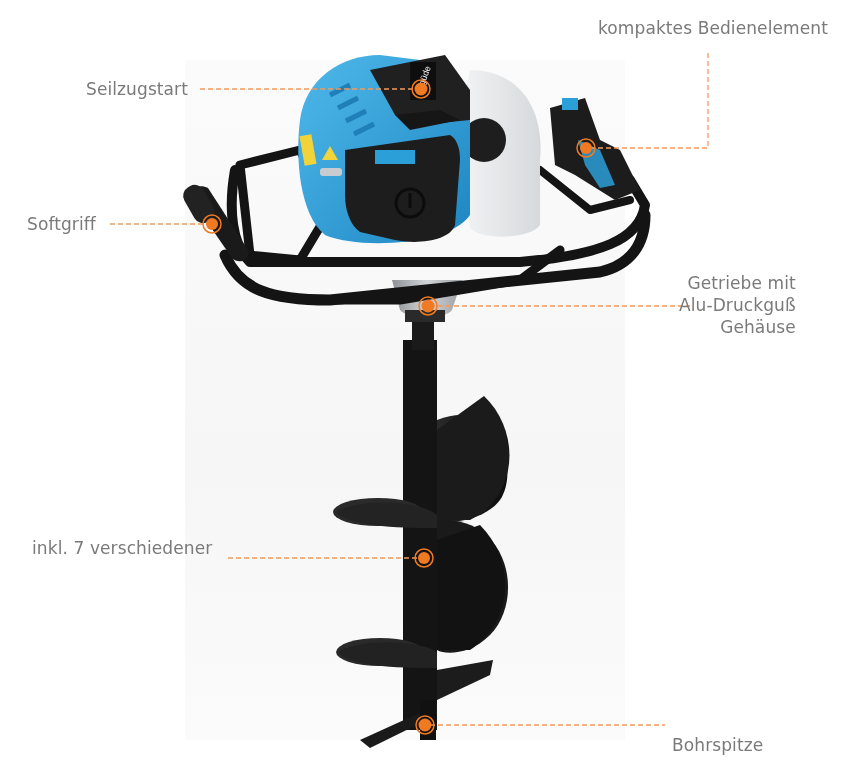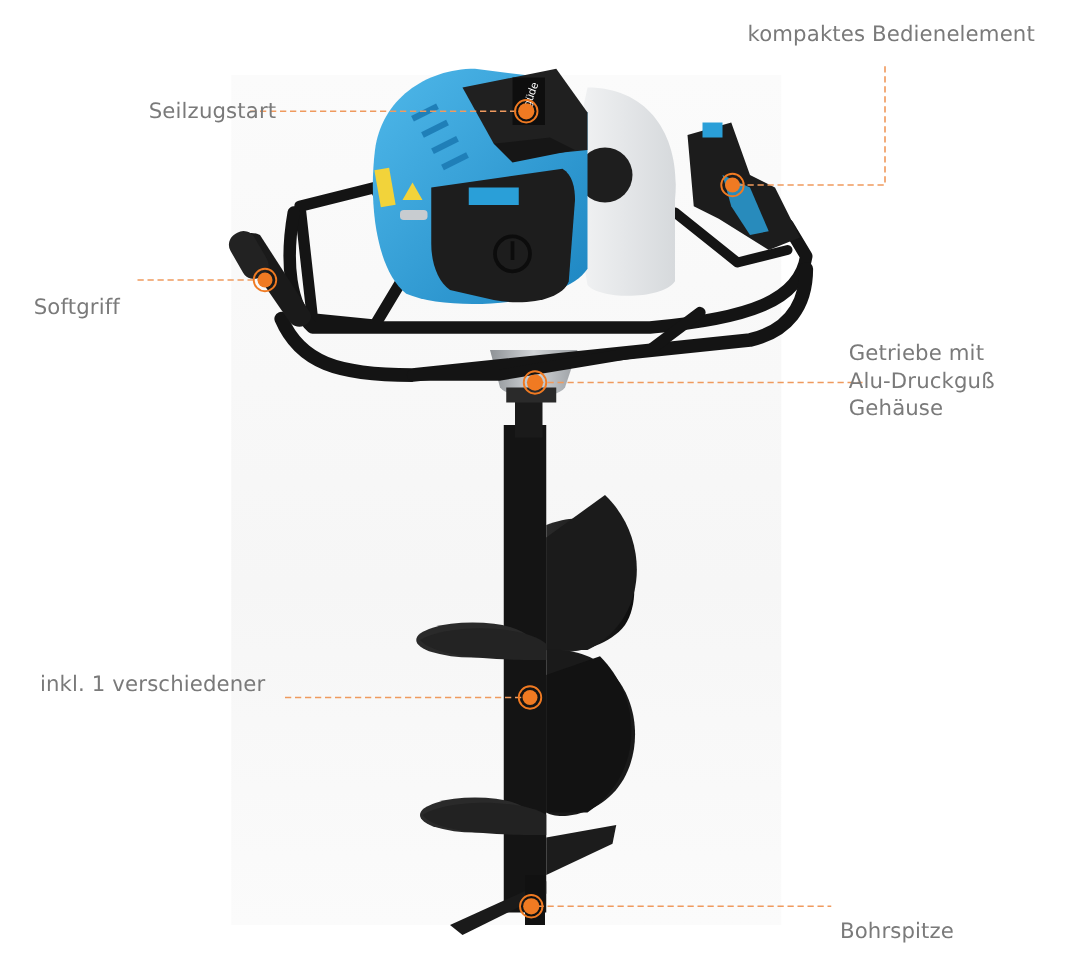--- a/index.html
+++ b/index.html
@@ -1,21 +1,21 @@
 <!DOCTYPE html>
 <html><head>
 <meta charset="utf-8">
 <style>
   html, body { margin:0; padding:0; background:#ffffff; }
   body { width:861px; height:768px; position:relative; overflow:hidden;
          font-family:"DejaVu Sans","Liberation Sans",sans-serif; }
   .stage { position:absolute; left:0; top:0; width:861px; height:768px; }
   .bgpanel { position:absolute; left:185px; top:60px; width:440px; height:680px;
              background:linear-gradient(180deg,#fbfbfb 0%,#f6f6f6 60%,#fbfbfb 100%); }
-  .label { position:absolute; color:#7a7a7a; font-size:17px; line-height:22px; white-space:nowrap; letter-spacing:0.1px; }
+  .label { position:absolute; color:#7a7a7a; font-size:17px; line-height:22px; white-space:nowrap; letter-spacing:0.1px;text-align:right; }
   .label div { display:block; }
   svg.product { position:absolute; left:0; top:0; }
 </style>
 </head>
 <body>
 
 <div class="stage">
   <div class="bgpanel"></div>
 
   <svg class="product" width="861" height="768" viewBox="0 0 861 768">
@@ -143,30 +143,30 @@
       <g>
           <circle cx="425" cy="725" r="9" fill="none" stroke="#f07a22" stroke-width="1.5"></circle>
           <circle cx="425" cy="725" r="6.5" fill="#f07a22"></circle>
         </g>
     </g>
   </svg>
 
   <div class="label" style="left:598px; top:17px;">
     <div>kompaktes Bedienelement</div>
   </div>
-  <div class="label" style="left:86px; top:78px;margin-left:33px;">
+  <div class="label" style="left:86px; top:78px;">
     <div>Seilzugstart</div>
   </div>
-  <div class="label" style="left:27px; top:213px;margin-top:22px;">
+  <div class="label" style="left:27px; top:213px;">
     <div>Softgriff</div>
   </div>
   <div class="label" style="left:679px; top:272px;">
     <div>Getriebe mit</div>
     <div>Alu-Druckguß</div>
     <div>Gehäuse</div>
   </div>
   <div class="label" style="left:32px; top:537px;">
-    <div>inkl. 1 verschiedener</div>
+    <div>inkl. 7 verschiedener</div>
   </div>
   <div class="label" style="left:672px; top:734px;">
     <div>Bohrspitze</div>
   </div>
 </div>
 
 </body></html>

